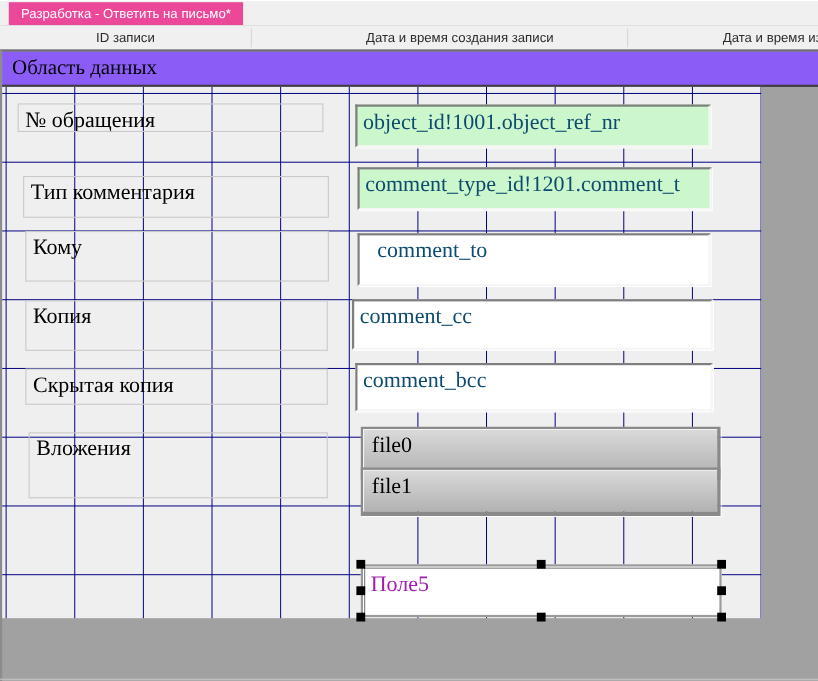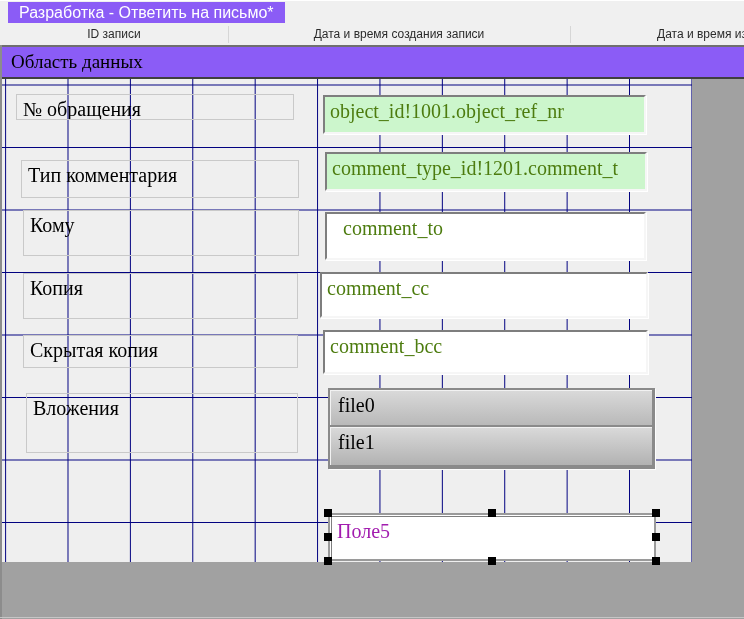--- a/index.html
+++ b/index.html
@@ -5,28 +5,28 @@
   html,body { margin:0; padding:0; }
   .screen {
     position:relative; width:744px; height:619px; overflow:hidden;
     background:#a1a1a1;
     font-family:"Liberation Sans", sans-serif;
   }
   
   .tabstrip { position:absolute; left:0; top:0; width:744px; height:23px;
     background:#f0f0f0; border-top:1px solid #ffffff; box-sizing:border-box; }
   .tab { position:absolute; left:8px; top:1px; height:21px; line-height:21px;
-    background:#8b5cf6; color:#ffffff; font-size:16px; padding:0 11px; white-space:nowrap; }
+    background:#ec4899; color:#ffffff; font-size:12px; padding:0 11px; white-space:nowrap; }
   
   .colheaders { position:absolute; left:0; top:23px; width:744px; height:22px;
     background:#f0f0f0; font-size:12px; color:#2b2b2b; }
   .colcell { position:absolute; top:0; height:22px; line-height:22px;
     text-align:center; white-space:nowrap; overflow:hidden; }
   .colcell.c1 { left:0; width:228px; }
-  .colcell.c2 { left:228px; width:342px; }
+  .colcell.c2 { left:228px; width:342px;padding-left:19px; }
   .colcell.c3 { left:657px; width:87px; text-align:left; }
   .colsep { position:absolute; top:3px; width:1px; height:17px; background:#d6d6d6; }
   .colsep.s1 { left:228px; } .colsep.s2 { left:570px; }
   
   .frame-top  { position:absolute; left:0; top:45px; width:744px; height:2px; background:#6f6f6f; }
   .frame-left { position:absolute; left:0; top:45px; width:2px; height:574px; background:#8c8c8c; }
   .bottom-edge{ position:absolute; left:0; top:617px; width:744px; height:1px; background:#c6c6c6; }
   
   .sectionbar { position:absolute; left:2px; top:47px; width:742px; height:32px;
     background:#8b5cf6; border-bottom:2px solid #3f3f3f; box-sizing:border-box;
@@ -48,21 +48,21 @@
   .lbl.l1 { left:16px; top:94px;  width:278px; height:26px; }
   .lbl.l2 { left:21px; top:160px; width:278px; height:38px; }
   .lbl.l3 { left:23px; top:210px; width:276px; height:46px; }
   .lbl.l4 { left:23px; top:273px; width:275px; height:46px; }
   .lbl.l5 { left:23px; top:335px; width:275px; height:33px; }
   .lbl.l6 { left:26px; top:393px; width:272px; height:60px; }
   
   .fld { position:absolute; box-sizing:border-box; background:#ffffff;
     border:2px solid; border-color:#7e7e7e #f6f6f6 #f6f6f6 #7e7e7e;
     box-shadow:1px 1px 0 #ffffff;
-    font-family:"Liberation Serif", serif; font-size:20px; color:#4d7c0f;
+    font-family:"Liberation Serif", serif; font-size:20px; color:#0c4a6e;
     padding:3px 0 0 5px; white-space:nowrap; overflow:hidden; }
   .fld.green { background:#ccf6cc; }
   .fld.f1 { left:323px; top:95px;  width:323px; height:39px; }
   .fld.f2 { left:325px; top:152px; width:322px; height:39px; }
   .fld.f3 { left:325px; top:212px; width:321px; height:48px;padding-left:16px; }
   .fld.f4 { left:320px; top:272px; width:328px; height:46px; }
   .fld.f5 { left:323px; top:330px; width:325px; height:44px; }
   
   .btn { position:absolute; box-sizing:border-box;
     background:linear-gradient(#dadada,#b2b2b2);

